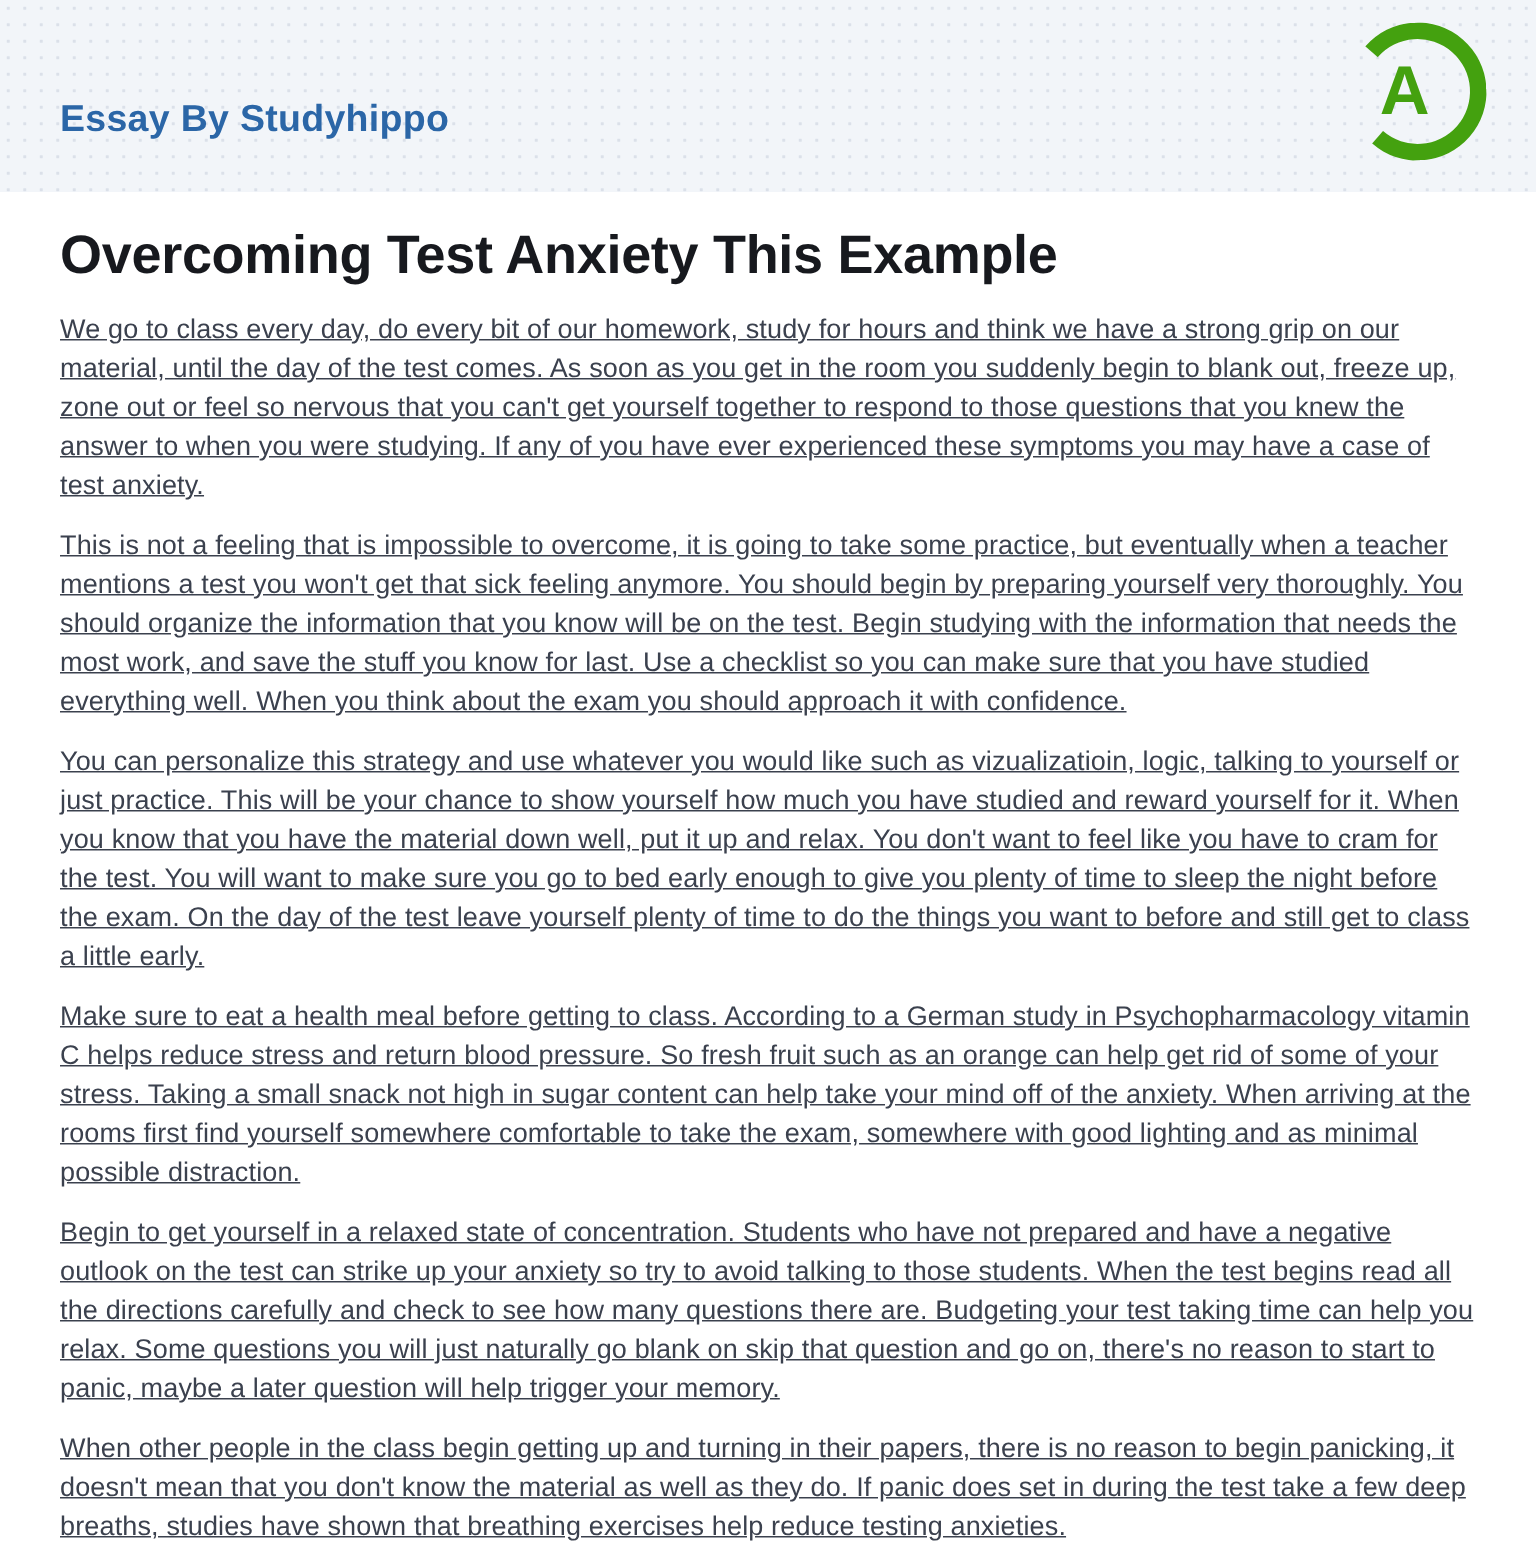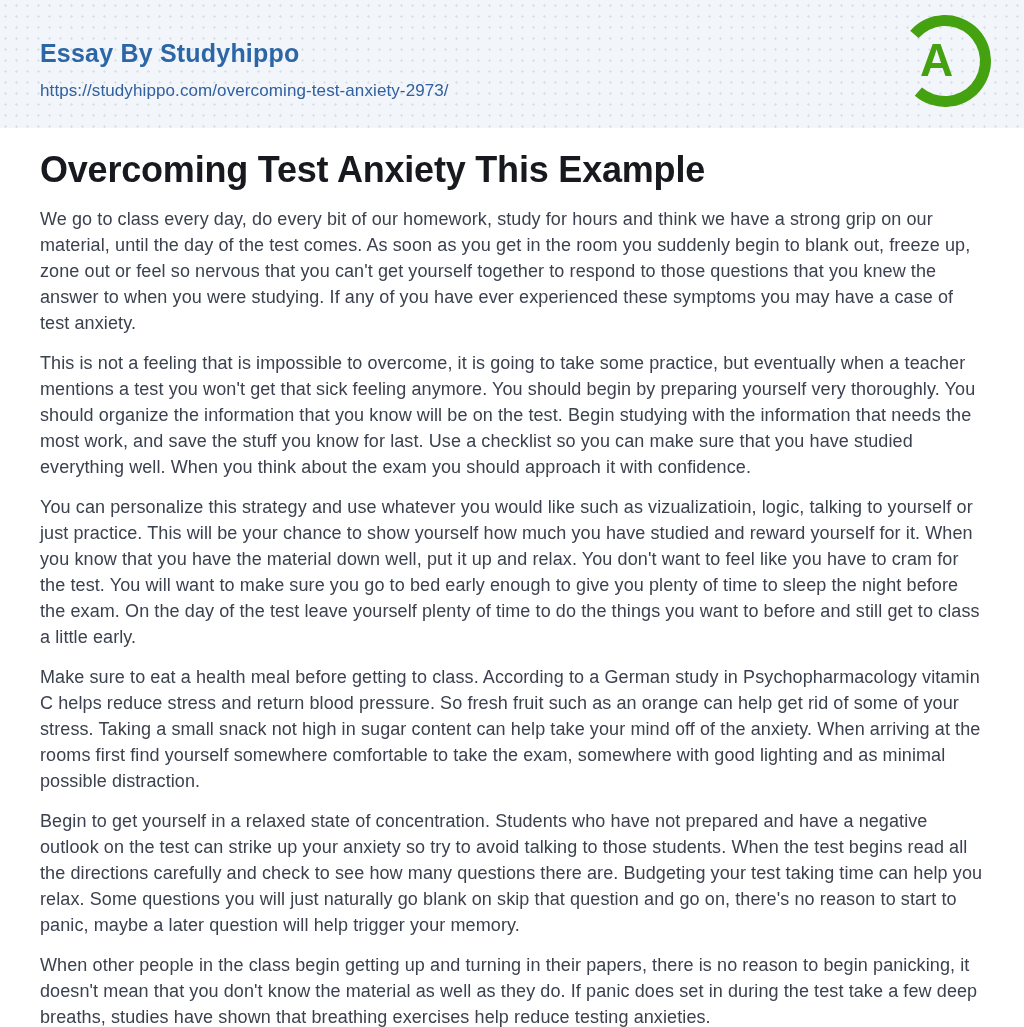--- a/index.html
+++ b/index.html
@@ -12,21 +12,21 @@
     -webkit-font-smoothing: antialiased;
   }
 
   
   .header {
     position: relative;
     height: 128px;
     background-color: #f2f5f9;
     background-image: radial-gradient(circle, rgba(176,186,203,0.35) 1.2px, transparent 1.3px);
     background-size: 11px 11px;
-    padding: 40px 140px 0 40px;
+    padding: 66px 140px 0 40px;
   }
   .site-title {
     font-size: 25px;
     font-weight: 700;
     color: #2b66a7;
     letter-spacing: 0.2px;
     line-height: 1.1;
   }
   .page-url {
     margin-top: 13px;
@@ -76,28 +76,28 @@
     font-weight: 700;
     color: #17191e;
     letter-spacing: -0.2px;
   }
   .article p {
     margin: 14px 0;
     font-size: 18px;
     line-height: 26px;
     color: #3b414e;
     letter-spacing: 0.1px;
+    text-decoration: underline;
   }
 </style>
 </head>
 <body>
 
 <header class="header">
   <div class="site-title">Essay By Studyhippo</div>
-  <div class="page-url">https://studyhippo.com/overcoming-test-anxiety-2973/</div>
   <div class="logo">
     <div class="logo-ring"></div>
     <div class="logo-letter">A</div>
   </div>
 </header>
 
 <main class="article">
   <h1 class="article-title">Overcoming Test Anxiety This Example</h1>
   <p>We go to class every day, do every bit of our homework, study for hours and think we have a strong grip on our material, until the day of the test comes. As soon as you get in the room you suddenly begin to blank out, freeze up, zone out or feel so nervous that you can't get yourself together to respond to those questions that you knew the answer to when you were studying. If any of you have ever experienced these symptoms you may have a case of test anxiety.</p>
   <p>This is not a feeling that is impossible to overcome, it is going to take some practice, but eventually when a teacher mentions a test you won't get that sick feeling anymore. You should begin by preparing yourself very thoroughly. You should organize the information that you know will be on the test. Begin studying with the information that needs the most work, and save the stuff you know for last. Use a checklist so you can make sure that you have studied everything well. When you think about the exam you should approach it with confidence.</p>

